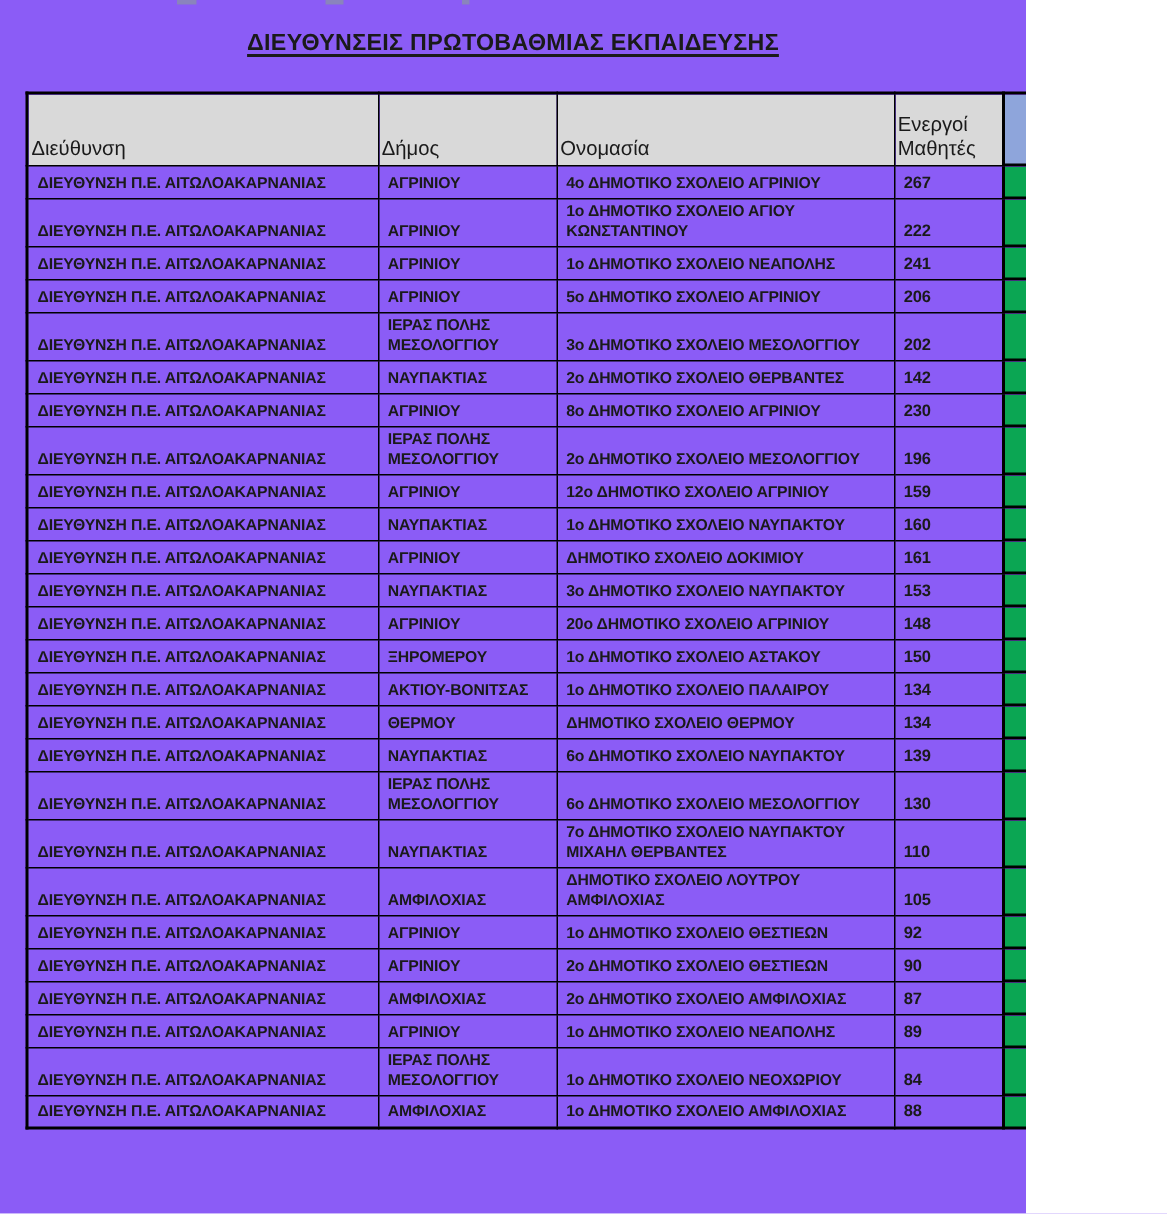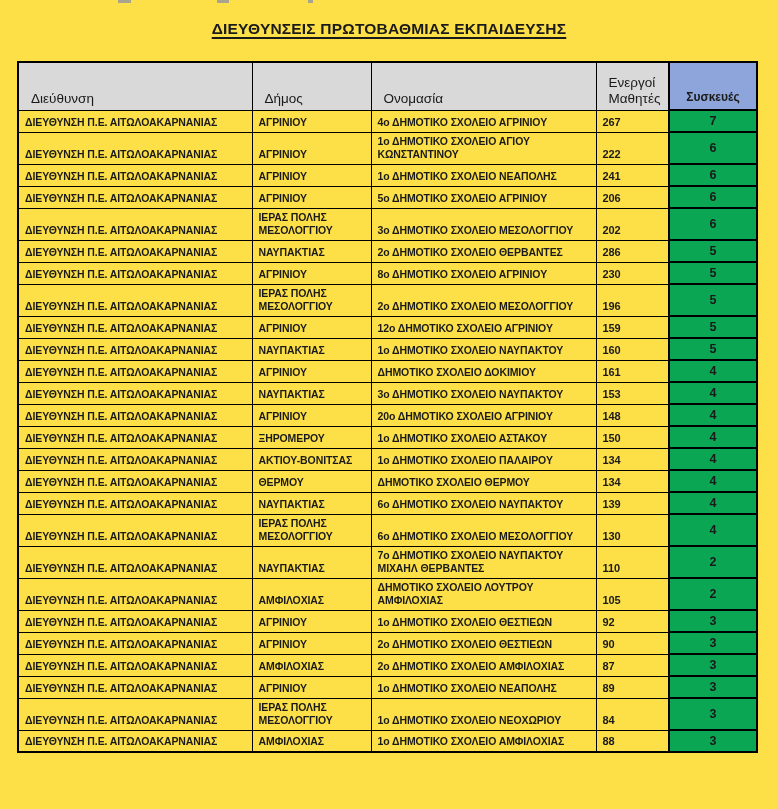--- a/index.html
+++ b/index.html
@@ -5,21 +5,21 @@
   :root{
     --header-fill:#D9D9D9;
     --devices-header-fill:#8EA5DB;
     --devices-cell-fill:#0BA653;
     --border-color:#000000;
     --text-color:#1a1a1a;
   }
   *{box-sizing:border-box;}
   html,body{margin:0;padding:0;background:#ffffff;}
   body{font-family:"Liberation Sans","DejaVu Sans",sans-serif;color:var(--text-color);}
-  .page{position:relative;width:778px;height:809px;background:#fde047;overflow:hidden;}
+  .page{position:relative;width:684px;height:809px;background:#8b5cf6;overflow:hidden;}
 
   
   .frag{position:absolute;top:0;height:3px;background:#8a92a8;opacity:.75;}
   .f1{left:118px;width:13px;}
   .f2{left:217px;width:12px;}
   .f3{left:308px;width:5px;}
 
   .title{
     margin:20px 0 0 0;
     text-align:center;
@@ -42,21 +42,21 @@
     border:1px solid var(--border-color);
     overflow:hidden;
   }
   thead th{
     height:48px;
     vertical-align:bottom;
     text-align:left;
     font-weight:400;
     font-size:13.5px;
     line-height:16px;
-    padding:2px 4px 3px 12px;
+    padding:2px 4px 3px 2px;
     background:var(--header-fill);
   }
   th.th-devices{
     background:var(--devices-header-fill);
     font-weight:700;
     font-size:12px;
     text-align:center;
     padding:16px 2px 4px 2px;
     border-left-width:2px;border-right-width:2px;border-top-width:2px;border-bottom-width:2px;
   }
@@ -153,21 +153,21 @@
     <td class="td-mun">ΙΕΡΑΣ ΠΟΛΗΣ ΜΕΣΟΛΟΓΓΙΟΥ</td>
     <td class="td-name">3ο ΔΗΜΟΤΙΚΟ ΣΧΟΛΕΙΟ ΜΕΣΟΛΟΓΓΙΟΥ</td>
     <td class="td-students">202</td>
     <td class="td-devices">6</td>
   </tr>
 
   <tr>
     <td class="td-dir">ΔΙΕΥΘΥΝΣΗ Π.Ε. ΑΙΤΩΛΟΑΚΑΡΝΑΝΙΑΣ</td>
     <td class="td-mun">ΝΑΥΠΑΚΤΙΑΣ</td>
     <td class="td-name">2ο ΔΗΜΟΤΙΚΟ ΣΧΟΛΕΙΟ ΘΕΡΒΑΝΤΕΣ</td>
-    <td class="td-students">286</td>
+    <td class="td-students">142</td>
     <td class="td-devices">5</td>
   </tr>
 
   <tr>
     <td class="td-dir">ΔΙΕΥΘΥΝΣΗ Π.Ε. ΑΙΤΩΛΟΑΚΑΡΝΑΝΙΑΣ</td>
     <td class="td-mun">ΑΓΡΙΝΙΟΥ</td>
     <td class="td-name">8ο ΔΗΜΟΤΙΚΟ ΣΧΟΛΕΙΟ ΑΓΡΙΝΙΟΥ</td>
     <td class="td-students">230</td>
     <td class="td-devices">5</td>
   </tr>

